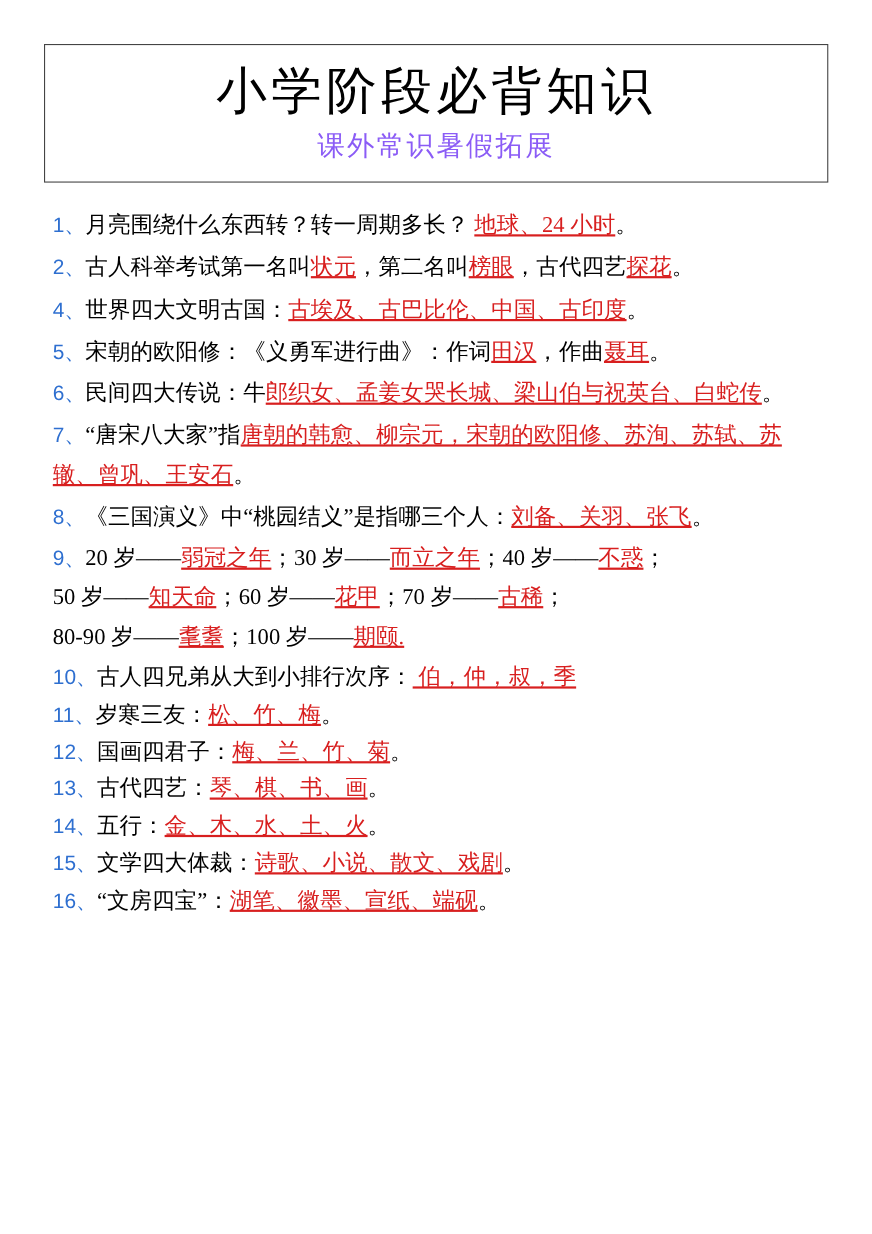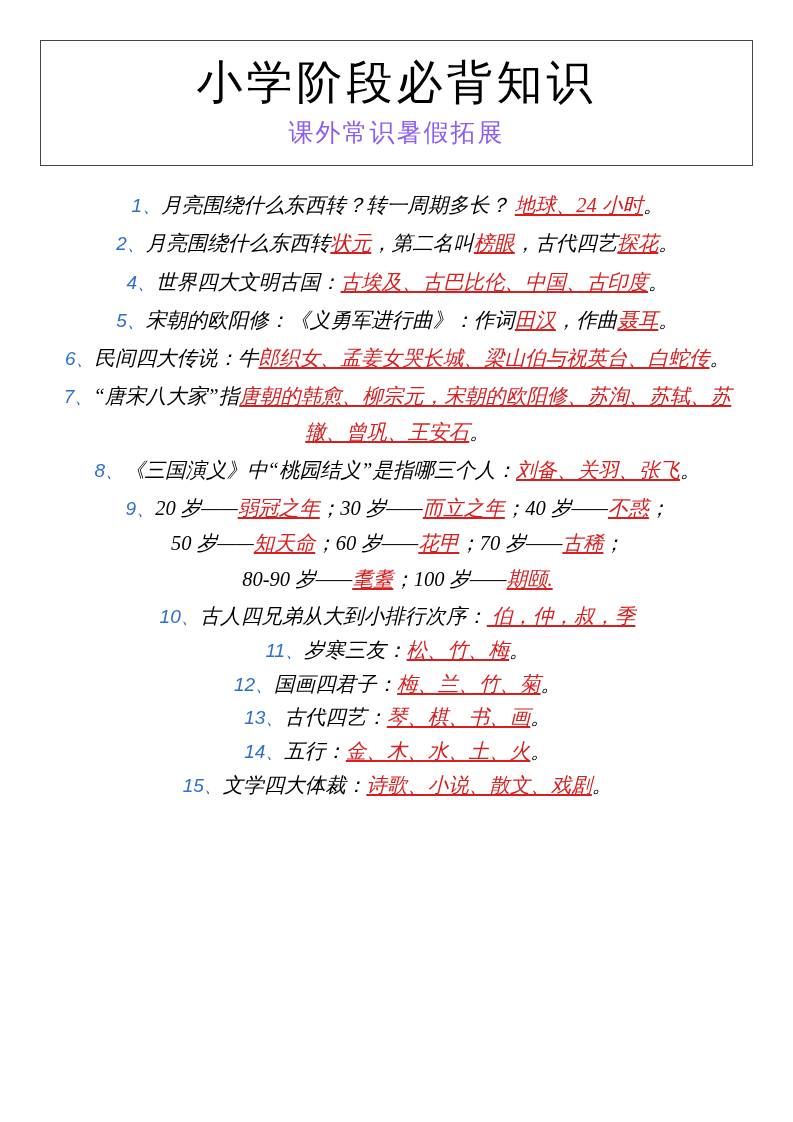--- a/index.html
+++ b/index.html
@@ -46,22 +46,21 @@
   }
   .items {
     padding: 4px 6px 0 8px;
   }
   .item {
     display: block;
     font-size: 20.5px;
     line-height: 1.72;
     margin-bottom: 3px;
     color: #000000;
-    text-align: center;
-    font-style: italic;
+    text-align: left;
   }
   .num {
     color: #2e6fd0;
     font-family: "Liberation Sans", sans-serif;
     font-size: 19px;
     letter-spacing: 0px;
   }
   .blk {
     color: #000000;
   }
@@ -81,28 +80,29 @@
 
 <div class="page">
 
   <div class="title-box">
     <div class="main-title">小学阶段必背知识</div>
     <div class="sub-title">课外常识暑假拓展</div>
   </div>
 
   <div class="items" id="items-container">
       <div class="item"><span class="num">1、</span><span class="blk">月亮围绕什么东西转？转一周期多长？</span><span class="blk">    </span><span class="red-u">地球、24 小时</span><span class="blk">。</span></div>
-      <div class="item"><span class="num">2、</span><span class="blk">月亮围绕什么东西转</span><span class="red-u">状元</span><span class="blk">，第二名叫</span><span class="red-u">榜眼</span><span class="blk">，古代四艺</span><span class="red-u">探花</span><span class="blk">。</span></div>
+      <div class="item"><span class="num">2、</span><span class="blk">古人科举考试第一名叫</span><span class="red-u">状元</span><span class="blk">，第二名叫</span><span class="red-u">榜眼</span><span class="blk">，古代四艺</span><span class="red-u">探花</span><span class="blk">。</span></div>
       <div class="item"><span class="num">4、</span><span class="blk">世界四大文明古国：</span><span class="red-u">古埃及、古巴比伦、中国、古印度</span><span class="blk">。</span></div>
       <div class="item"><span class="num">5、</span><span class="blk">宋朝的欧阳修：《义勇军进行曲》：作词</span><span class="red-u">田汉</span><span class="blk">，作曲</span><span class="red-u">聂耳</span><span class="blk">。</span></div>
       <div class="item"><span class="num">6、</span><span class="blk">民间四大传说：牛</span><span class="red-u">郎织女、孟姜女哭长城、梁山伯与祝英台、白蛇传</span><span class="blk">。</span></div>
       <div class="item"><span class="num">7、</span><span class="blk">“唐宋八大家”指</span><span class="red-u">唐朝的韩愈、柳宗元，宋朝的欧阳修、苏洵、苏轼、苏辙、曾巩、王安石</span><span class="blk">。</span></div>
       <div class="item"><span class="num">8、</span><span class="blk">《三国演义》中“桃园结义”是指哪三个人：</span><span class="red-u">刘备、关羽、张飞</span><span class="blk">。</span></div>
       <div class="item"><span class="num">9、</span><span class="blk">20 岁——</span><span class="red-u">弱冠之年</span><span class="blk">；30 岁——</span><span class="red-u">而立之年</span><span class="blk">；40 岁——</span><span class="red-u">不惑</span><span class="blk">；</span><br><span class="blk">50 岁——</span><span class="red-u">知天命</span><span class="blk">；60 岁——</span><span class="red-u">花甲</span><span class="blk">；70 岁——</span><span class="red-u">古稀</span><span class="blk">；</span><br><span class="blk">80-90 岁——</span><span class="red-u">耄耋</span><span class="blk">；100 岁——</span><span class="red-u">期颐.</span></div>
       <div class="item compact"><span class="num">10、</span><span class="blk">古人四兄弟从大到小排行次序：</span><span class="red-u"> 伯，仲，叔，季</span></div>
       <div class="item compact"><span class="num">11、</span><span class="blk">岁寒三友：</span><span class="red-u">松、竹、梅</span><span class="blk">。</span></div>
       <div class="item compact"><span class="num">12、</span><span class="blk">国画四君子：</span><span class="red-u">梅、兰、竹、菊</span><span class="blk">。</span></div>
       <div class="item compact"><span class="num">13、</span><span class="blk">古代四艺：</span><span class="red-u">琴、棋、书、画</span><span class="blk">。</span></div>
       <div class="item compact"><span class="num">14、</span><span class="blk">五行：</span><span class="red-u">金、木、水、土、火</span><span class="blk">。</span></div>
       <div class="item compact"><span class="num">15、</span><span class="blk">文学四大体裁：</span><span class="red-u">诗歌、小说、散文、戏剧</span><span class="blk">。</span></div>
+      <div class="item compact"><span class="num">16、</span><span class="blk">“文房四宝”：</span><span class="red-u">湖笔、徽墨、宣纸、端砚</span><span class="blk">。</span></div>
     </div>
 
 </div>
 
 </body></html>

